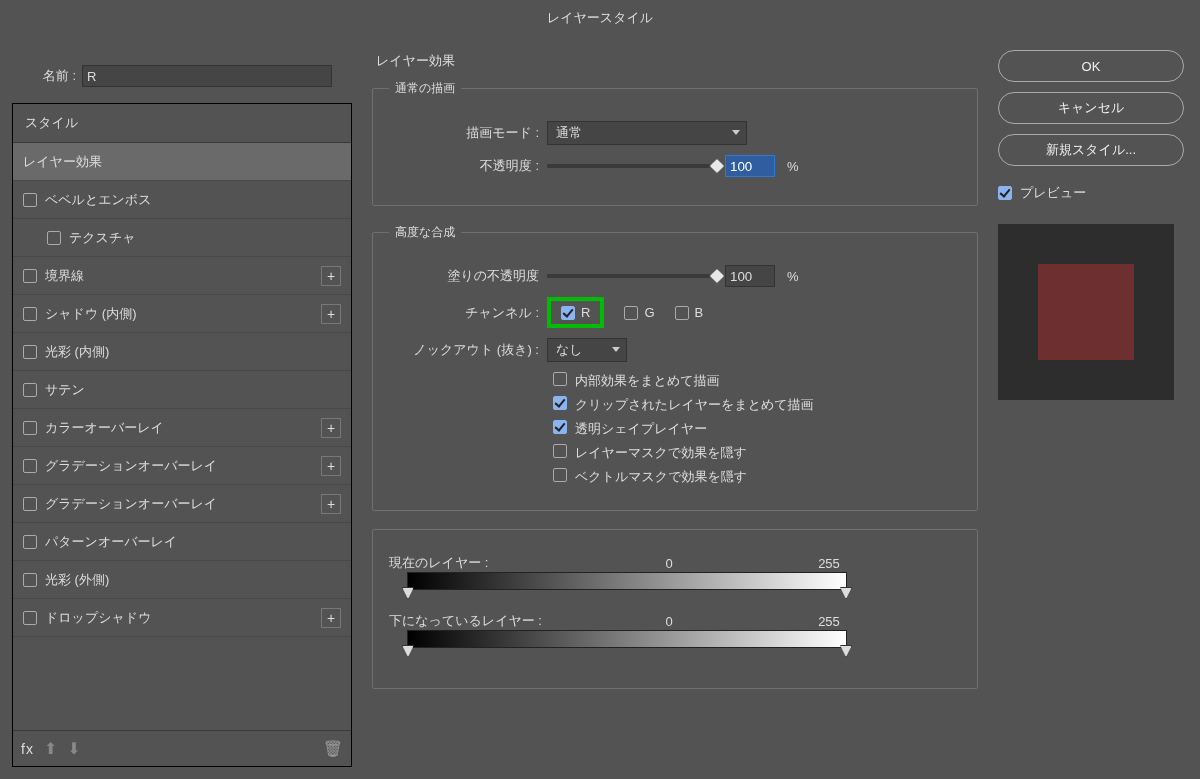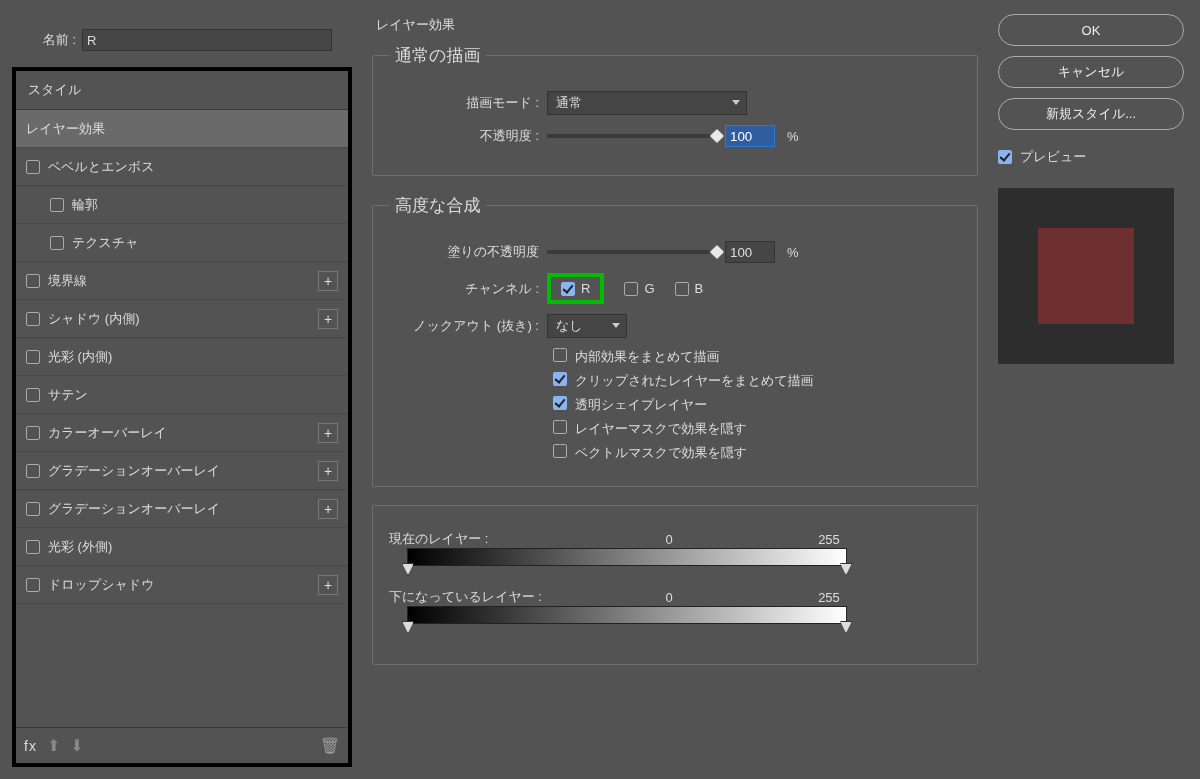--- a/index.html
+++ b/index.html
@@ -4,40 +4,40 @@
 <style>
   * { box-sizing: border-box; margin: 0; padding: 0; font-family: "Helvetica Neue", Arial, sans-serif; }
   body { background: #444; width: 1200px; height: 779px; overflow: hidden; color: #ddd; font-size: 13px; }
   .dialog { width: 1200px; height: 779px; background: #535353; display: flex; flex-direction: column; }
   .title-bar { height: 36px; display: flex; align-items: center; justify-content: center; font-size: 13px; color: #ddd; background: #535353; }
   .body { flex: 1; display: flex; padding: 8px 12px 12px 12px; gap: 12px; }
   .left-col { display: flex; flex-direction: column; width: 340px; }
   .name-row { display:flex; align-items:center; margin: 21px 4px 16px 4px; }
   .name-row label { margin-right: 6px; font-size:13px; text-align:right; width:60px; }
   .name-input { background:#454545; border:1px solid #333; color:#ddd; height:22px; width:250px; padding:0 4px; font-size:13px; }
-  .styles-panel { flex:1; background:#535353; border:4px solid #000000; display:flex; flex-direction:column; }
+  .styles-panel { flex:1; background:#535353; border:1px solid #000000; display:flex; flex-direction:column; }
   .styles-header { padding: 10px 12px; font-size:13px; color:#ddd; border-bottom:1px solid #3a3a3a; }
   .styles-list { flex:1; }
   .style-item { display:flex; align-items:center; height:38px; padding:0 10px; border-bottom:1px solid #484848; justify-content:space-between; cursor:default; }
   .style-item.selected { background:#6a6a6a; }
   .style-item .lbl { display:flex; align-items:center; gap:8px; }
   .style-item.sub { padding-left: 34px; }
   .chk { width:14px; height:14px; border:1px solid #aaa; border-radius:2px; display:inline-block; position:relative; }
   .chk.checked { background:#8ab4f0; border-color:#8ab4f0; }
   .chk.checked::after { content:""; position:absolute; left:3px; top:0px; width:4px; height:8px; border:2px solid #222; border-top:none; border-left:none; transform:rotate(40deg); }
   .plus-btn { width:20px; height:20px; display:flex; align-items:center; justify-content:center; border:1px solid #777; color:#ddd; font-size:14px; }
   .styles-footer { height:36px; display:flex; align-items:center; padding:0 8px; gap:10px; border-top:1px solid #3a3a3a; }
   .fx-label { font-size:14px; letter-spacing:1px; }
   .arrow { color:#888; font-size:16px; }
   .spacer { flex:1; }
   .trash { color:#999; font-size:16px; }
 
   .center-col { flex:1; padding: 4px 8px 0 8px; }
   fieldset { border:1px solid #6f6f6f; border-radius:2px; margin-bottom:18px; padding:14px 16px 18px 16px; }
-  legend.fieldset-title { padding:0 6px; font-size:17px; color:#ddd; }
+  legend.fieldset-title { padding:0 6px; font-size:12px; color:#ddd; }
   .section-title { font-size:13px; margin: 4px 0 10px 4px; color:#ddd; }
   .form-row { display:flex; align-items:center; margin: 10px 0; gap:8px; }
   .form-row .label { width:150px; text-align:right; font-size:13px; }
   .select { background:#454545; border:1px solid #333; color:#ddd; height:24px; padding:0 22px 0 8px; min-width:140px; position:relative; display:inline-flex; align-items:center; }
   .select .caret { position:absolute; right:6px; top:8px; width:0;height:0;border-left:4px solid transparent;border-right:4px solid transparent;border-top:5px solid #ccc; }
   .select.small { min-width:80px; }
   .slider-track { flex:1; height:4px; background:#3a3a3a; position:relative; max-width:170px; }
   .slider-thumb { position:absolute; right:-6px; top:-4px; width:12px;height:12px;background:#e8e8e8;border-radius:2px; transform:rotate(45deg); border:1px solid #555; }
   .num-input { background:#454545; border:1px solid #333; color:#ddd; height:22px; width:50px; text-align:left; padding:0 4px; }
   .num-input.highlight { border:1px solid #2a7bd6; color:#fff; background:#2f5da0; }
@@ -62,20 +62,23 @@
   .preview-chk-row { display:flex; align-items:center; gap:8px; margin-top:8px; }
   .preview-box { margin-top:12px; width:176px; height:176px; background:#2d2d2d; display:flex; align-items:center; justify-content:center; }
   .preview-swatch { width:96px; height:96px; background:#6d2f2f; }
 
   .values-at { display:inline-block; width:40px; text-align:center; }
 </style>
 </head>
 <body>
 
 <div class="dialog">
+  <div class="title-bar">
+    <span>レイヤースタイル</span>
+  </div>
   <div class="body">
 
     <div class="left-col">
       <div class="name-row">
         <label>名前 :</label>
         <input class="name-input" value="R" style="">
       </div>
       <div class="styles-panel">
         <div class="styles-header">スタイル</div>
         <div class="styles-list" id="styles-list">
@@ -86,26 +89,20 @@
             </div>
             <div class="style-item">
               <div class="lbl">
                 <span class="chk"></span>
                 <span>ベベルとエンボス</span>
               </div>
             </div>
             <div class="style-item sub">
               <div class="lbl">
                 <span class="chk"></span>
-                <span>輪郭</span>
-              </div>
-            </div>
-            <div class="style-item sub">
-              <div class="lbl">
-                <span class="chk"></span>
                 <span>テクスチャ</span>
               </div>
             </div>
             <div class="style-item">
               <div class="lbl">
                 <span class="chk"></span>
                 <span>境界線</span>
               </div>
               <div class="plus-btn">+</div>
             </div>
@@ -141,20 +138,26 @@
                 <span>グラデーションオーバーレイ</span>
               </div>
               <div class="plus-btn">+</div>
             </div>
             <div class="style-item">
               <div class="lbl">
                 <span class="chk"></span>
                 <span>グラデーションオーバーレイ</span>
               </div>
               <div class="plus-btn">+</div>
+            </div>
+            <div class="style-item">
+              <div class="lbl">
+                <span class="chk"></span>
+                <span>パターンオーバーレイ</span>
+              </div>
             </div>
             <div class="style-item">
               <div class="lbl">
                 <span class="chk"></span>
                 <span>光彩 (外側)</span>
               </div>
             </div>
             <div class="style-item">
               <div class="lbl">
                 <span class="chk"></span>

